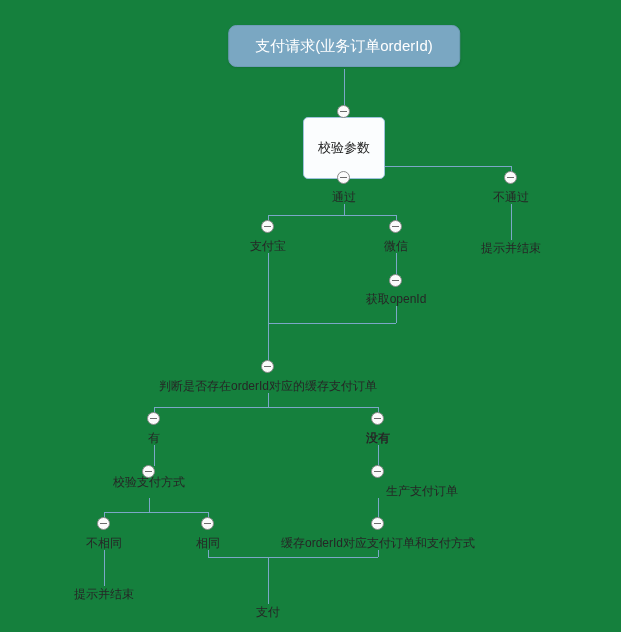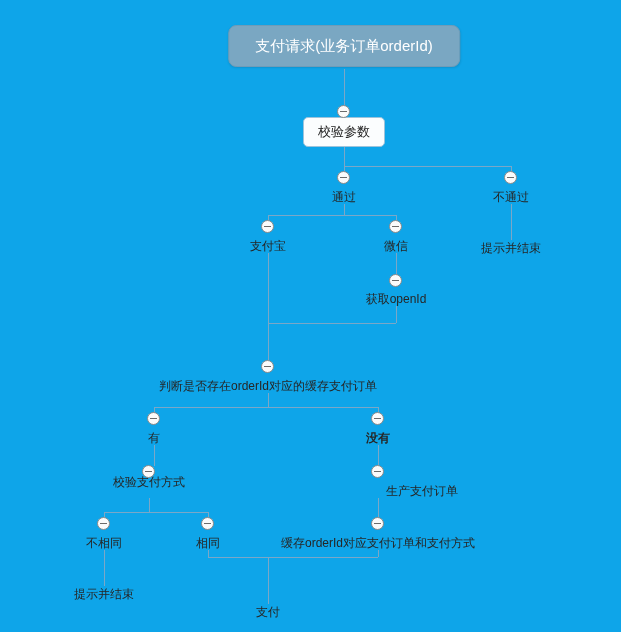--- a/index.html
+++ b/index.html
@@ -8,21 +8,21 @@
     padding: 0;
     background: #f7f7f7;
   }
   body {
     font-family: "Liberation Sans", "DejaVu Sans", sans-serif;
   }
   #canvas {
     position: relative;
     width: 621px;
     height: 632px;
-    background: #0ea5e9;
+    background: #15803d;
     overflow: hidden;
   }
   #edges {
     position: absolute;
     left: 0;
     top: 0;
     width: 621px;
     height: 632px;
     pointer-events: none;
   }
@@ -42,21 +42,21 @@
     font-size: 15px;
     line-height: 18px;
     box-shadow: 0 1px 2px rgba(0,0,0,0.10);
   }
   
   .node.boxed {
     background: #fbfdfe;
     color: #222222;
     border: 1px solid #9dc3db;
     border-radius: 5px;
-    padding: 6px 14px;
+    padding: 22px 14px;
     font-size: 13px;
     line-height: 16px;
   }
   
   .node.plain {
     color: #262626;
     font-size: 12px;
     line-height: 16px;
     padding: 0;
   }

